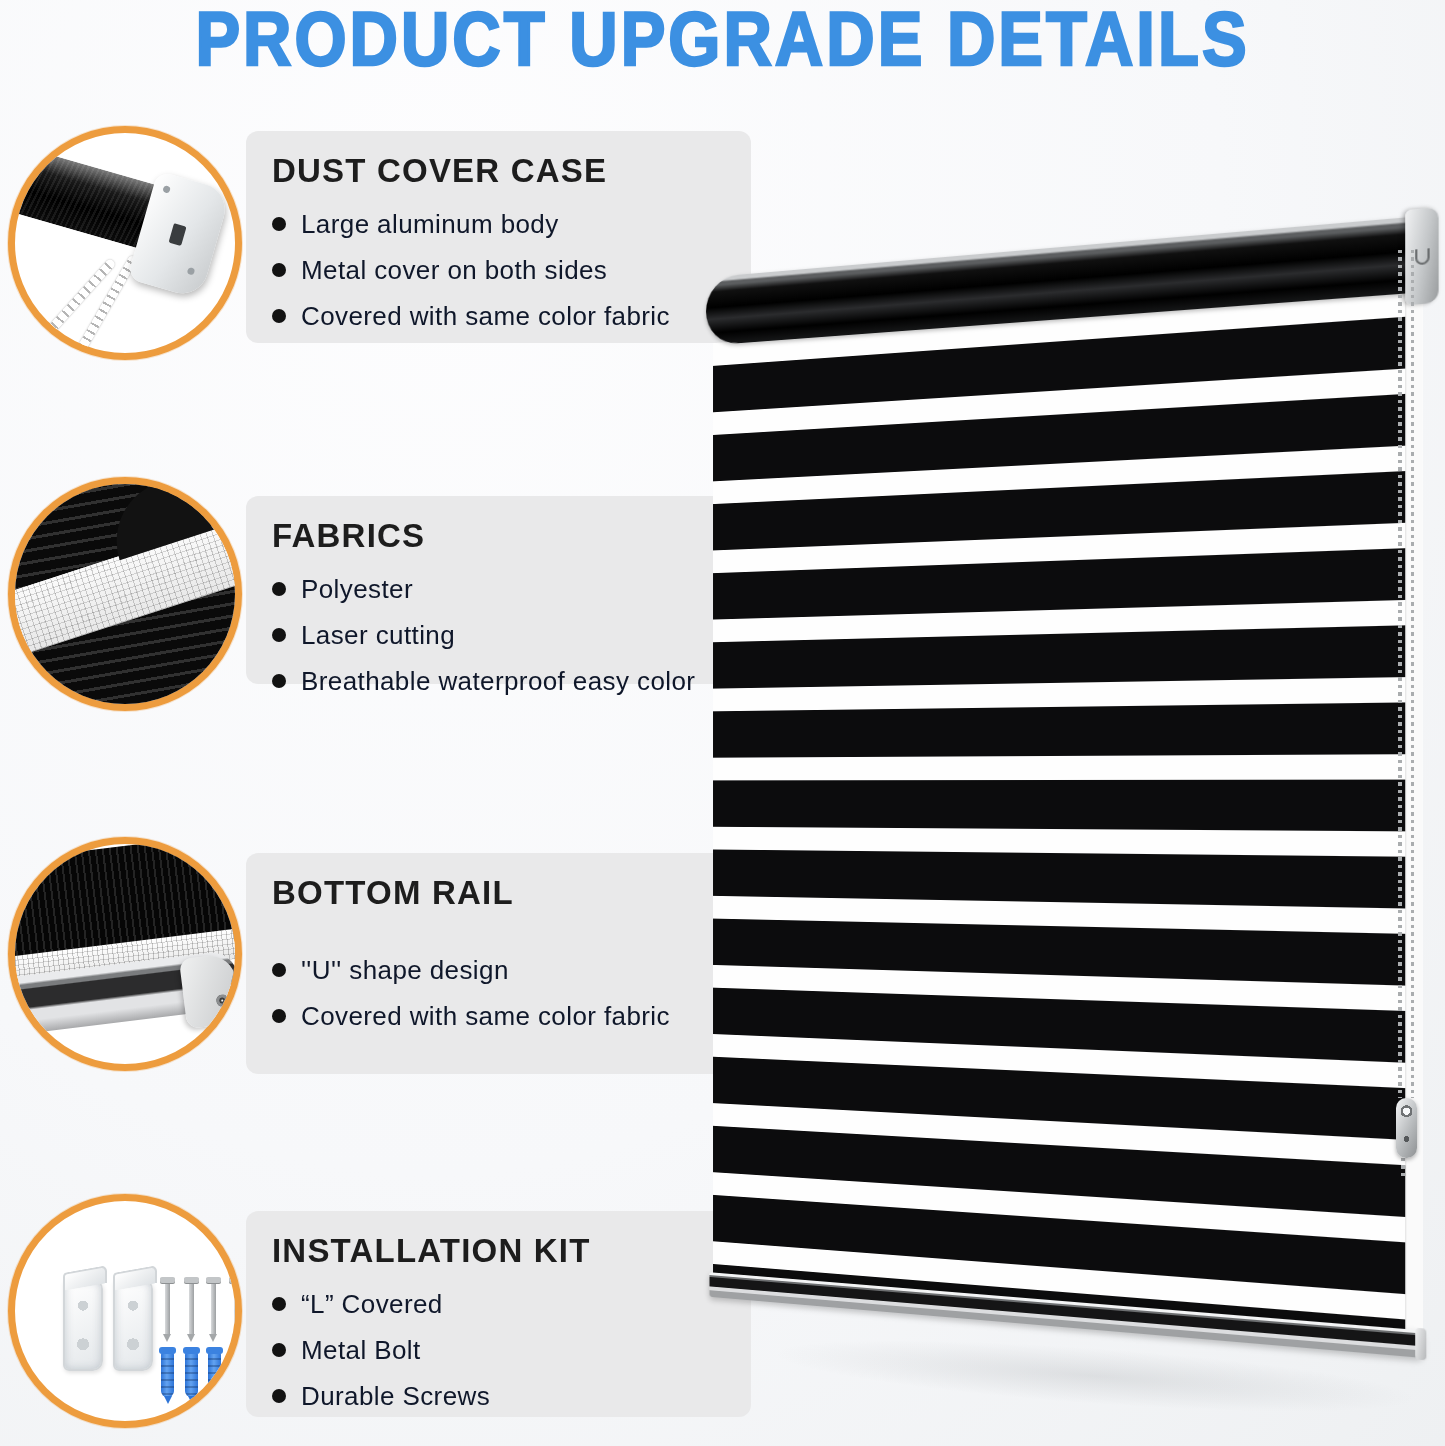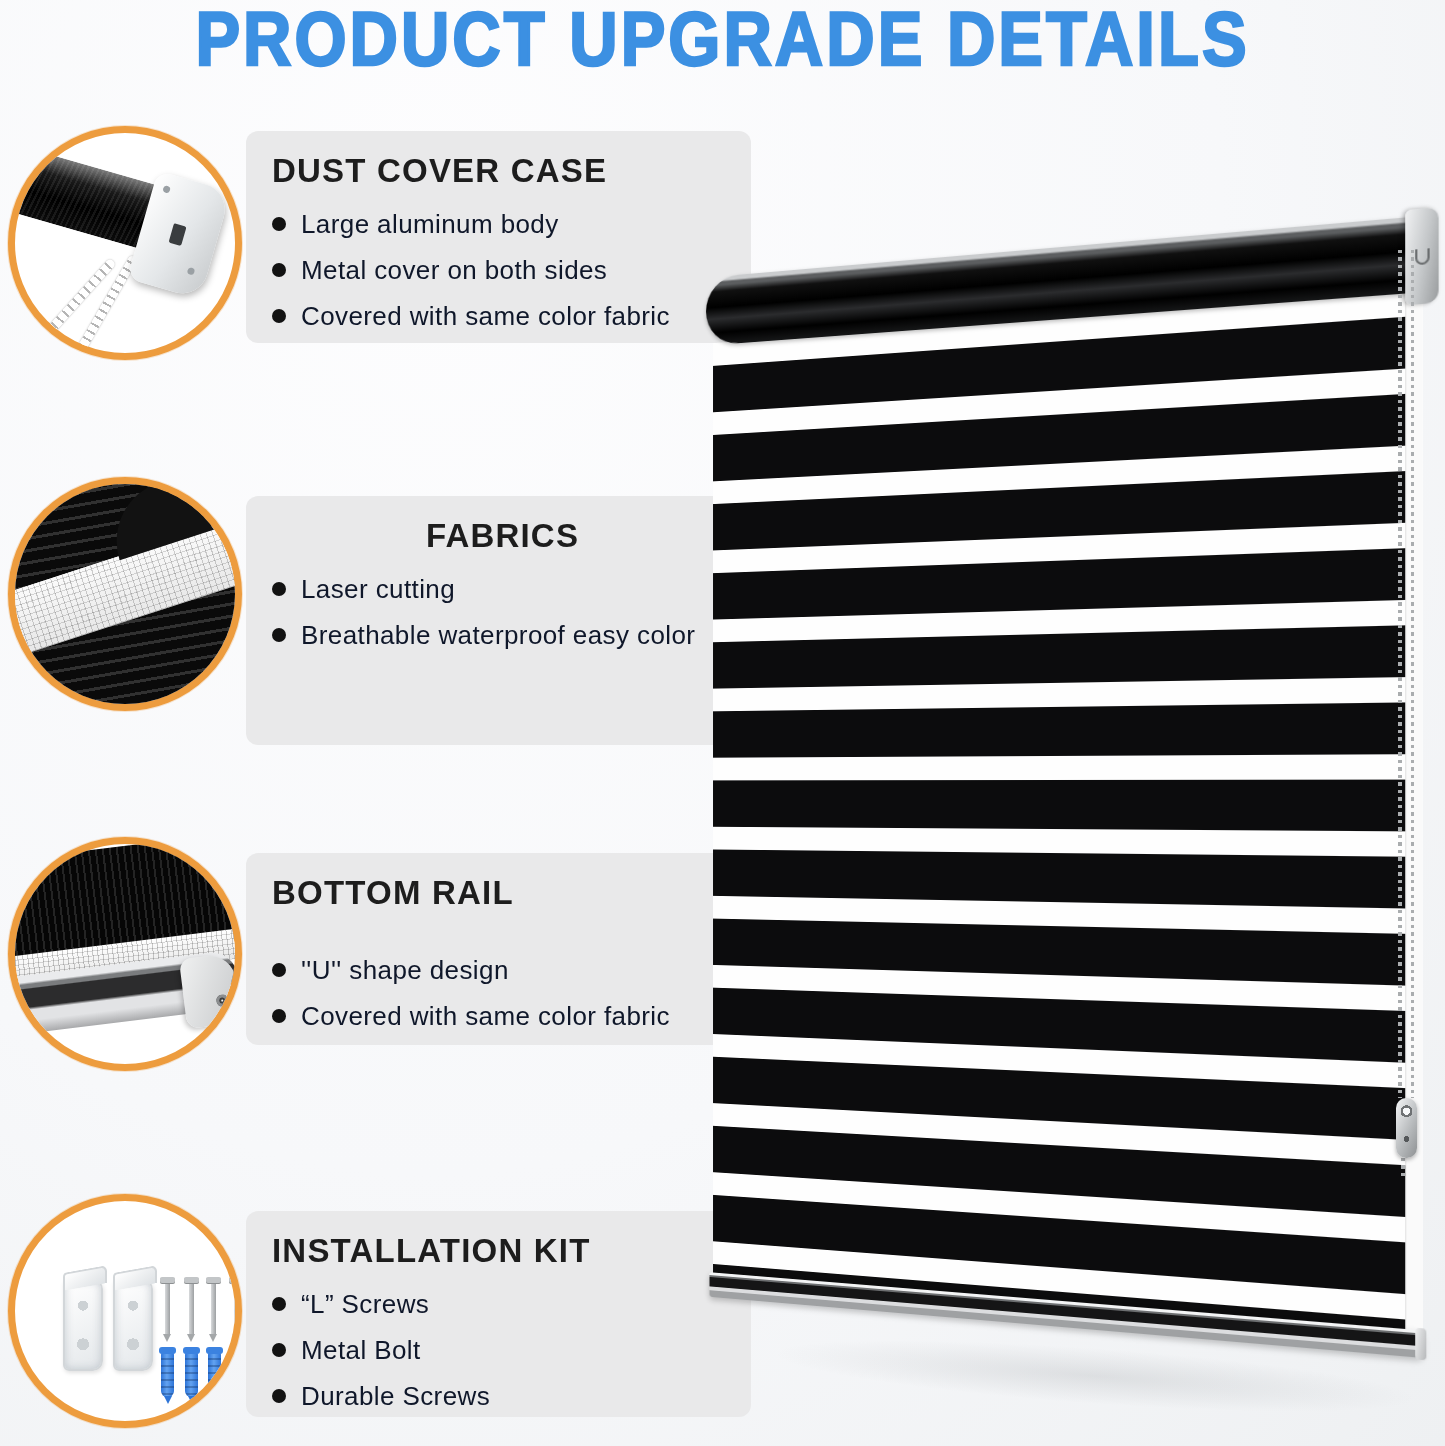--- a/index.html
+++ b/index.html
@@ -217,23 +217,27 @@
 
 <div class="feature" style="top:477px;">
   <div class="circle">
     <div class="c2-wrap">
       <div class="c2-d1"></div>
       <div class="c2-mesh"></div>
       <div class="c2-d2"></div>
       <div class="c2-fold"></div>
     </div>
   </div>
-  <div class="panel" style="top:19px;height:249px;text-align:center;">
+  <div class="panel" style="top:19px;height:188px;">
     <h2>FABRICS</h2>
     <div class="bullets">
+      <div class="bullet">
+          <span class="dot"></span>
+          <span class="txt">Polyester</span>
+        </div>
       <div class="bullet">
           <span class="dot"></span>
           <span class="txt">Laser cutting</span>
         </div>
       <div class="bullet">
           <span class="dot"></span>
           <span class="txt">Breathable waterproof easy color</span>
         </div>
     </div>
   </div>
@@ -241,21 +245,21 @@
 
 <div class="feature s3" style="top:837px;">
   <div class="circle">
     <div class="c3-black"></div>
     <div class="c3-mesh"></div>
     <div class="c3-rail"></div>
     <div class="c3-cap">
       <div class="c3-dot"></div>
     </div>
   </div>
-  <div class="panel" style="top:16px;height:192px;">
+  <div class="panel" style="top:16px;height:221px;">
     <h2>BOTTOM RAIL</h2>
     <div class="bullets">
       <div class="bullet">
           <span class="dot"></span>
           <span class="txt">''U'' shape design</span>
         </div>
       <div class="bullet">
           <span class="dot"></span>
           <span class="txt">Covered with same color fabric</span>
         </div>
@@ -274,21 +278,21 @@
     <div class="c4-anchor a1"></div>
     <div class="c4-anchor a2"></div>
     <div class="c4-anchor a3"></div>
     <div class="c4-anchor a4"></div>
   </div>
   <div class="panel" style="top:17px;height:206px;">
     <h2>INSTALLATION KIT</h2>
     <div class="bullets">
       <div class="bullet">
           <span class="dot"></span>
-          <span class="txt">“L”  Screws</span>
+          <span class="txt">“L”  Covered</span>
         </div>
       <div class="bullet">
           <span class="dot"></span>
           <span class="txt">Metal Bolt</span>
         </div>
       <div class="bullet">
           <span class="dot"></span>
           <span class="txt">Durable Screws</span>
         </div>
     </div>

